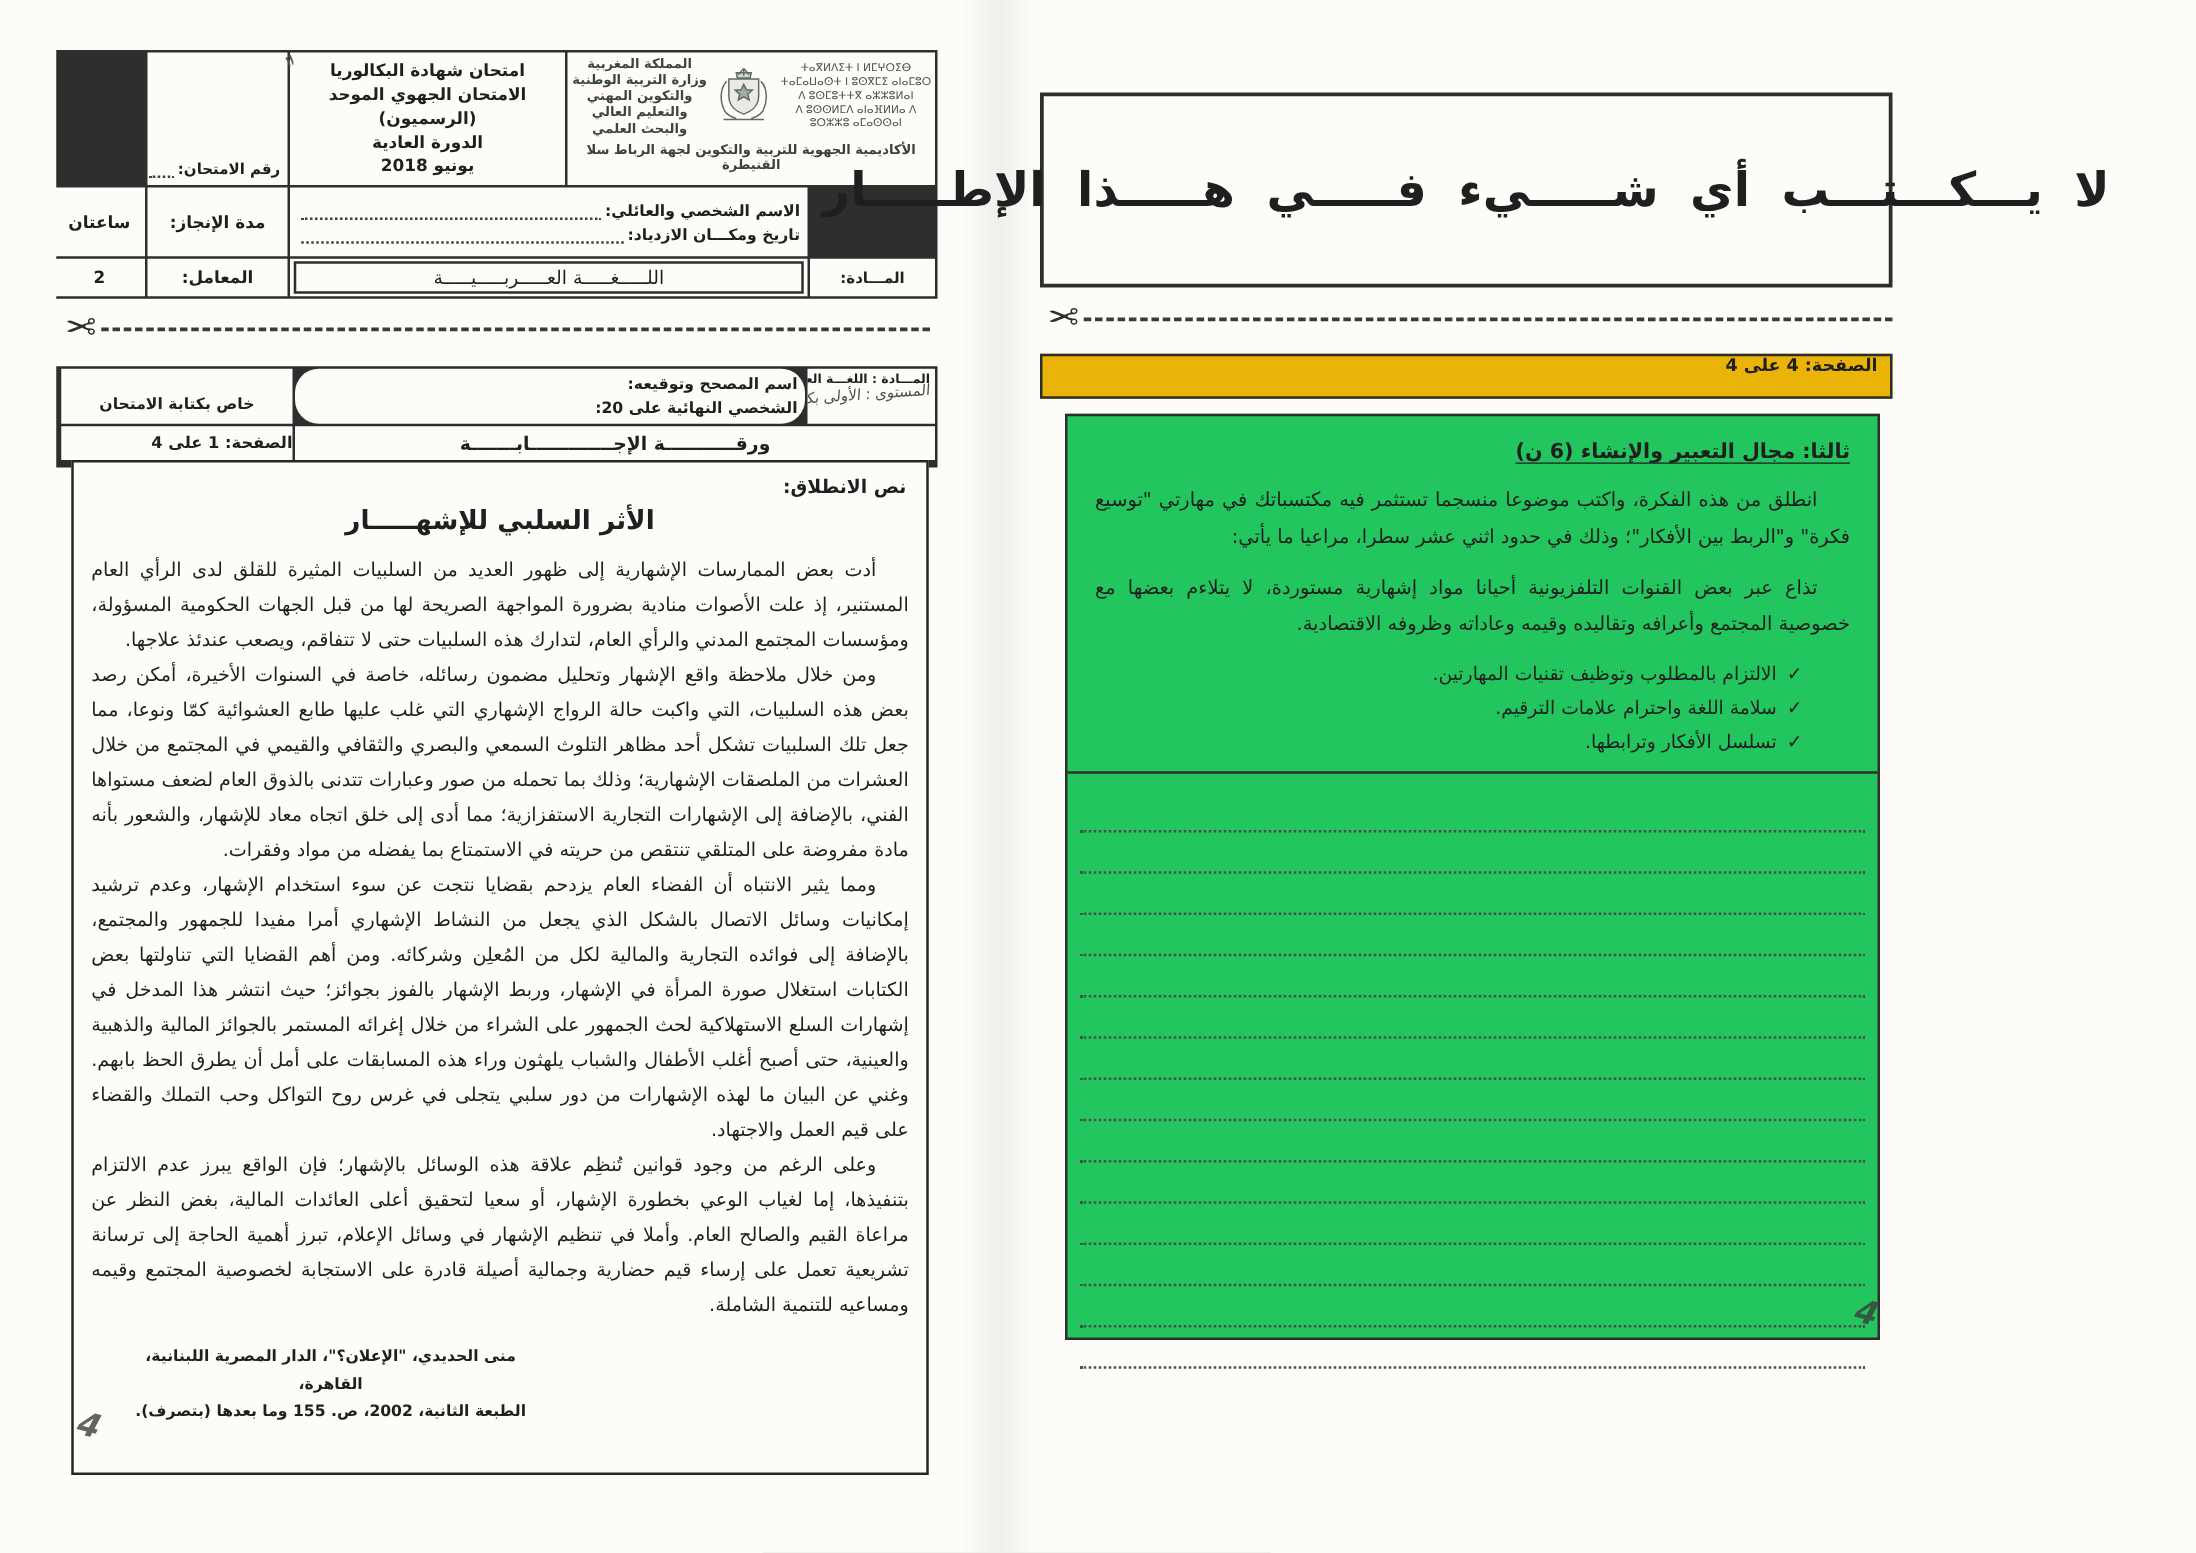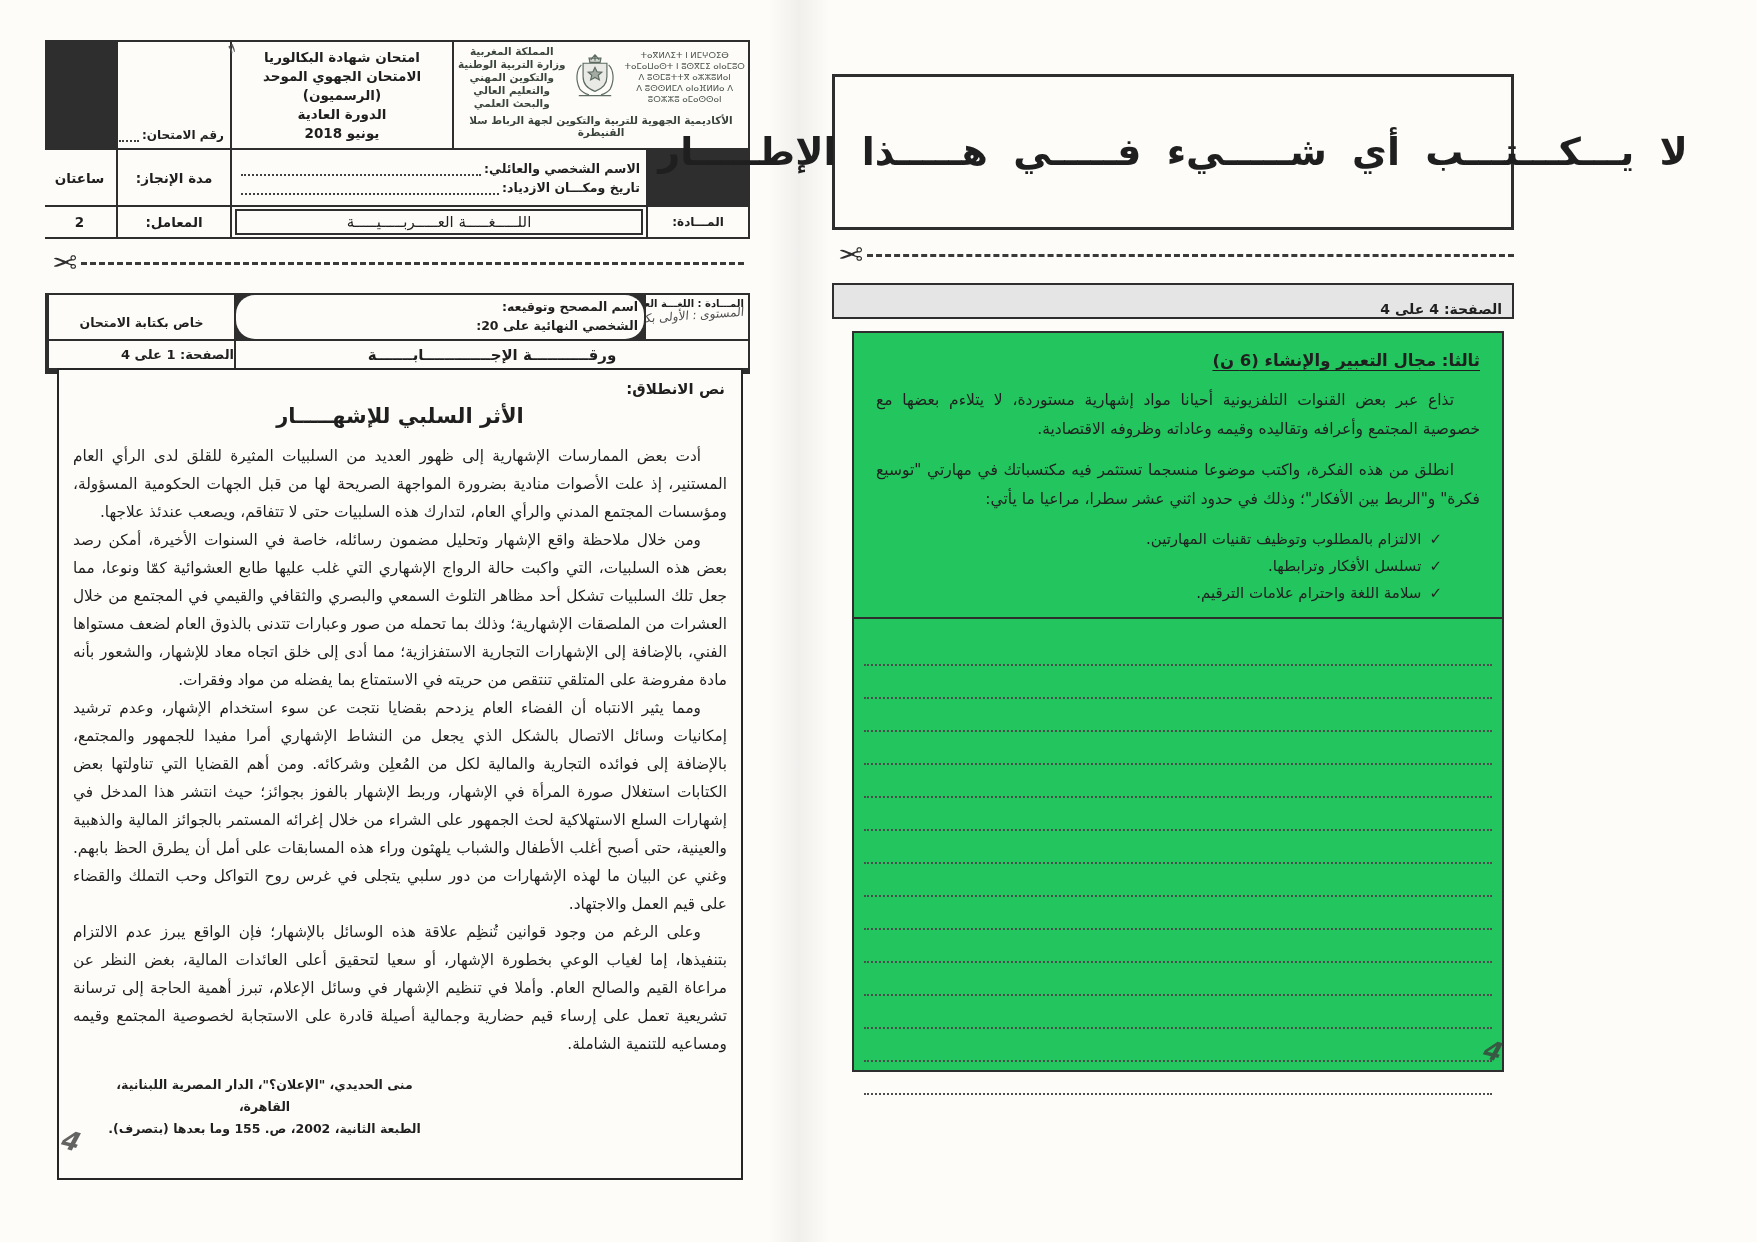--- a/index.html
+++ b/index.html
@@ -47,21 +47,21 @@
   .main-box{border:2.5px solid #262626;padding:8px 14px;box-sizing:border-box;background:#fdfcf9;}
   .kicker{font-weight:bold;font-size:15px;margin:2px 2px 4px;}
   .doc-title{text-align:center;font-weight:bold;font-size:21px;margin:6px 0 14px;}
   .body-p{margin:0;font-size:15.3px;line-height:28px;text-align:justify;text-indent:26px;}
   .citation{width:345px;margin:16px 290px 0 auto;text-align:center;font-size:12.5px;font-weight:bold;line-height:22px;}
   .hand-mark{font-size:26px;color:#3d3d3d;transform:rotate(14deg) skewX(-14deg);opacity:.8;font-weight:bold;}
 
   
   .notice-box{border:3px solid #2e2e2e;display:flex;align-items:center;justify-content:center;box-sizing:border-box;background:#fdfcf9;}
   .notice-text{font-size:38px;font-weight:bold;word-spacing:12px;white-space:nowrap;}
-  .page-bar{border:2px solid #2e2e2e;display:flex;align-items:flex-end;box-sizing:border-box;padding:0 10px;font-weight:bold;font-size:14px;background:#e5e5e5;}
+  .page-bar{border:2px solid #2e2e2e;display:flex;align-items:flex-start;box-sizing:border-box;padding:0 10px;font-weight:bold;font-size:14px;background:#eab308;}
   .page-bar span{direction:rtl;}
   .answer-box{border:2px solid #2e2e2e;box-sizing:border-box;background:#22c55e;display:flex;flex-direction:column;}
   .instr{padding:18px 22px 10px;border-bottom:2px solid #2e2e2e;}
   .essay-heading{font-weight:bold;font-size:16.5px;text-decoration:underline;text-underline-offset:4px;margin:0 0 16px;}
   .instr p{margin:0 0 12px;font-size:15.5px;line-height:29px;text-align:justify;text-indent:26px;}
   .checklist{list-style:none;margin:2px 0 0;padding:0 38px 0 0;}
   .checklist li{font-size:15px;line-height:27px;}
   .check{display:inline-block;margin-left:8px;font-weight:bold;}
   .lines-wrap{flex:1;padding:14px 10px 0;}
   .ans-line{height:31px;border-bottom:2px dotted #4d4d4d;}
@@ -201,32 +201,32 @@
     <div class="dashes"></div>
   </div>
 
   <div class="abs page-bar" style="left:832px;top:283px;width:682px;height:36px;">
     <span>الصفحة: 4 على 4</span>
   </div>
 
   <div class="abs answer-box" style="left:852px;top:331px;width:652px;height:741px;">
     <div class="instr">
       <div class="essay-heading">ثالثا: مجال التعبير والإنشاء (6 ن)</div>
+      <p>انطلق من هذه الفكرة، واكتب موضوعا منسجما تستثمر فيه مكتسباتك في مهارتي "توسيع فكرة" و"الربط بين الأفكار"؛ وذلك في حدود اثني عشر سطرا، مراعيا ما يأتي:</p>
       <p>تذاع عبر بعض القنوات التلفزيونية أحيانا مواد إشهارية مستوردة، لا يتلاءم بعضها مع خصوصية المجتمع وأعرافه وتقاليده وقيمه وعاداته وظروفه الاقتصادية.</p>
-      <p>انطلق من هذه الفكرة، واكتب موضوعا منسجما تستثمر فيه مكتسباتك في مهارتي "توسيع فكرة" و"الربط بين الأفكار"؛ وذلك في حدود اثني عشر سطرا، مراعيا ما يأتي:</p>
       <ul class="checklist">
         <li>
           <span class="check">✓</span><span>الالتزام بالمطلوب وتوظيف تقنيات المهارتين.</span>
         </li>
         <li>
+          <span class="check">✓</span><span>سلامة اللغة واحترام علامات الترقيم.</span>
+        </li>
+        <li>
           <span class="check">✓</span><span>تسلسل الأفكار وترابطها.</span>
         </li>
-        <li>
-          <span class="check">✓</span><span>سلامة اللغة واحترام علامات الترقيم.</span>
-        </li>
       </ul>
     </div>
     <div class="lines-wrap" id="answer-lines">
         <div class="ans-line"></div>
         <div class="ans-line"></div>
         <div class="ans-line"></div>
         <div class="ans-line"></div>
         <div class="ans-line"></div>
         <div class="ans-line"></div>
         <div class="ans-line"></div>

